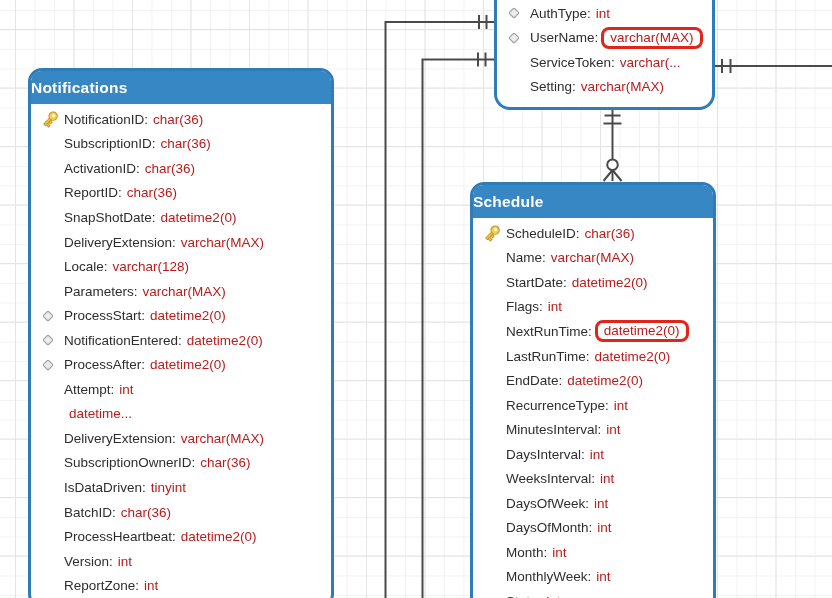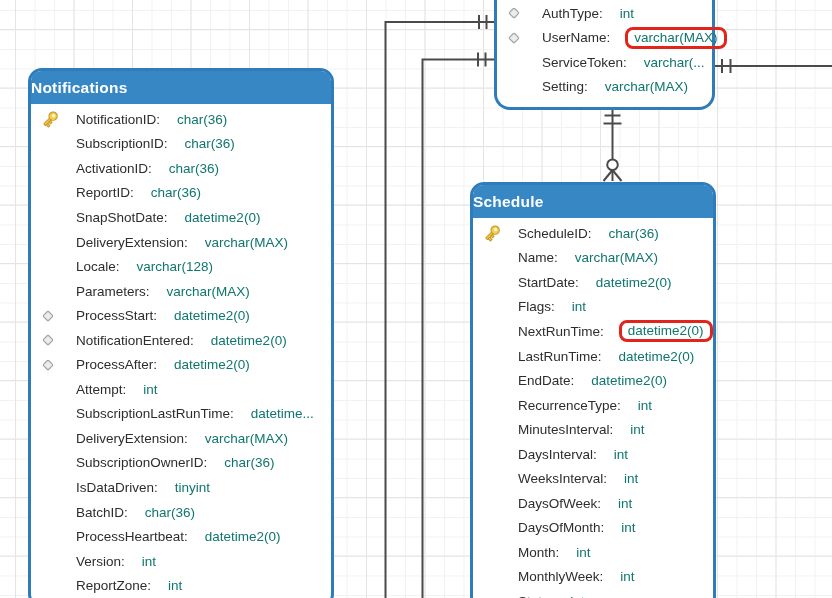--- a/index.html
+++ b/index.html
@@ -38,29 +38,28 @@
     letter-spacing:.2px;
     cursor:default;
   }
   .tbody{padding-top:3px;}
   .trow{
     height:24.55px;
     display:flex;align-items:center;
     padding-left:10px;
     white-space:nowrap;
     font-size:13.5px;
-    gap:12px;
   }
   .icon-slot{width:23px;min-width:23px;height:19px;display:flex;align-items:center;}
   .icon-slot svg{display:none;}
   .icon-slot[data-icon="key"] svg.key-icon{display:block;}
   .icon-slot[data-icon="diamond"] svg.diamond-icon{display:block;}
   .fname{color:#2d2d2d;}
   .fname::after{content:":";}
-  .ftype{color:#0f766e;margin-left:5px;}
+  .ftype{color:#b91c1c;margin-left:5px;}
   .ftype.hl{
     border:3.5px solid #e1251b;
     border-radius:8px;
     padding:0 6px 1px 6px;
     margin-left:3px;
     background:transparent;
   }
 
   .t-partial{left:494px;top:-2px;width:221px;height:112px;border-top:none;border-radius:0 0 16px 16px;}
   .t-notif{left:28px;top:68px;width:306px;height:540px;}
@@ -269,21 +268,20 @@
           </span>
           <span class="fname">Attempt</span>
           <span class="ftype">int</span>
         </div>
 
         <div class="trow">
           <span class="icon-slot" data-icon="none">
             
             
           </span>
-          <span class="fname">SubscriptionLastRunTime</span>
           <span class="ftype">datetime...</span>
         </div>
 
         <div class="trow">
           <span class="icon-slot" data-icon="none">
             
             
           </span>
           <span class="fname">DeliveryExtension</span>
           <span class="ftype">varchar(MAX)</span>

